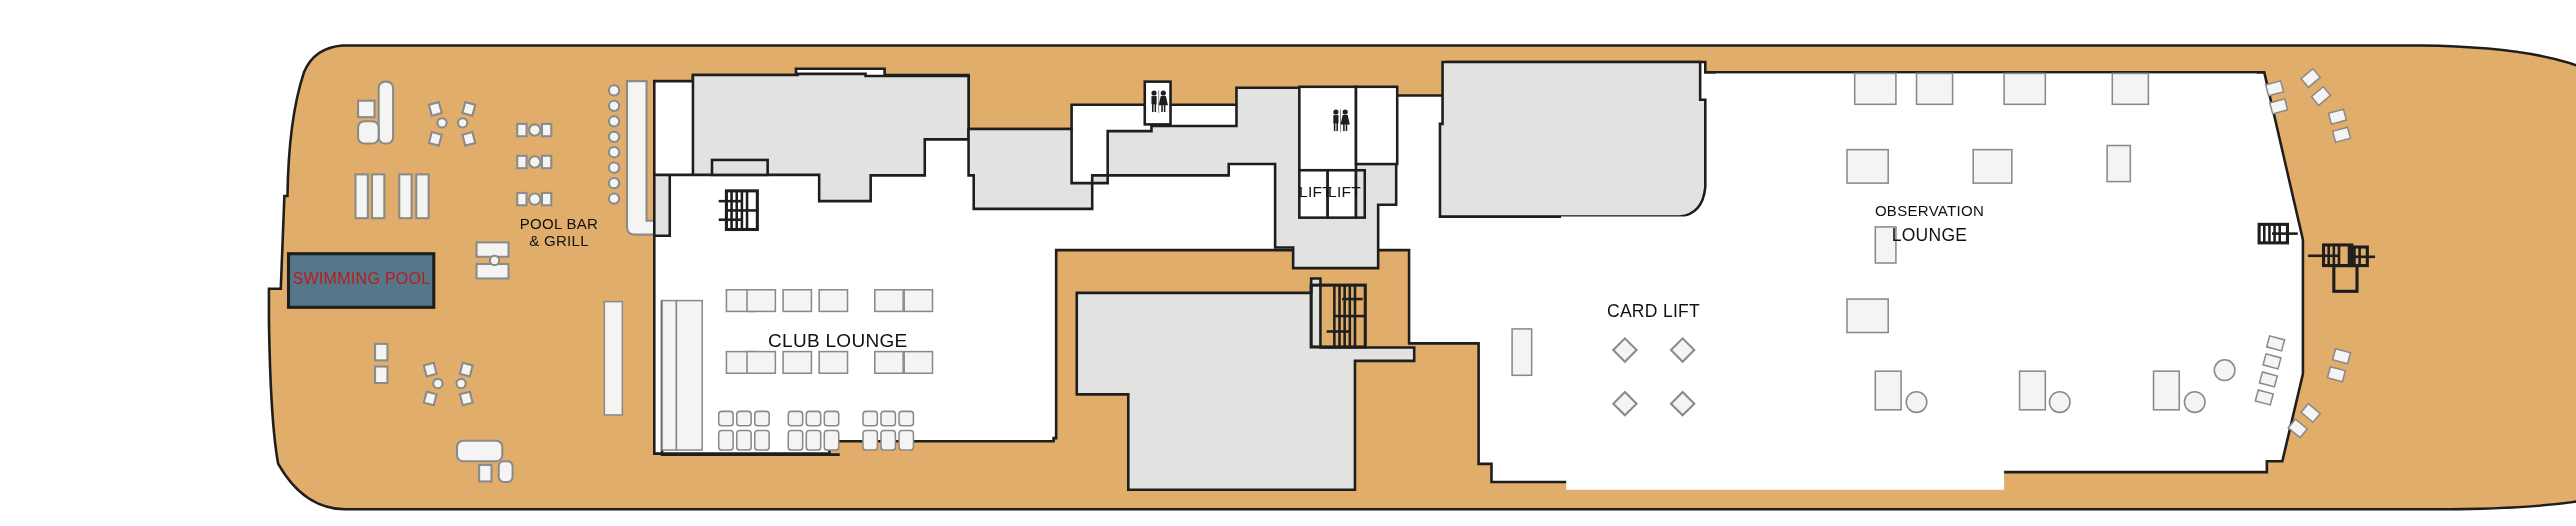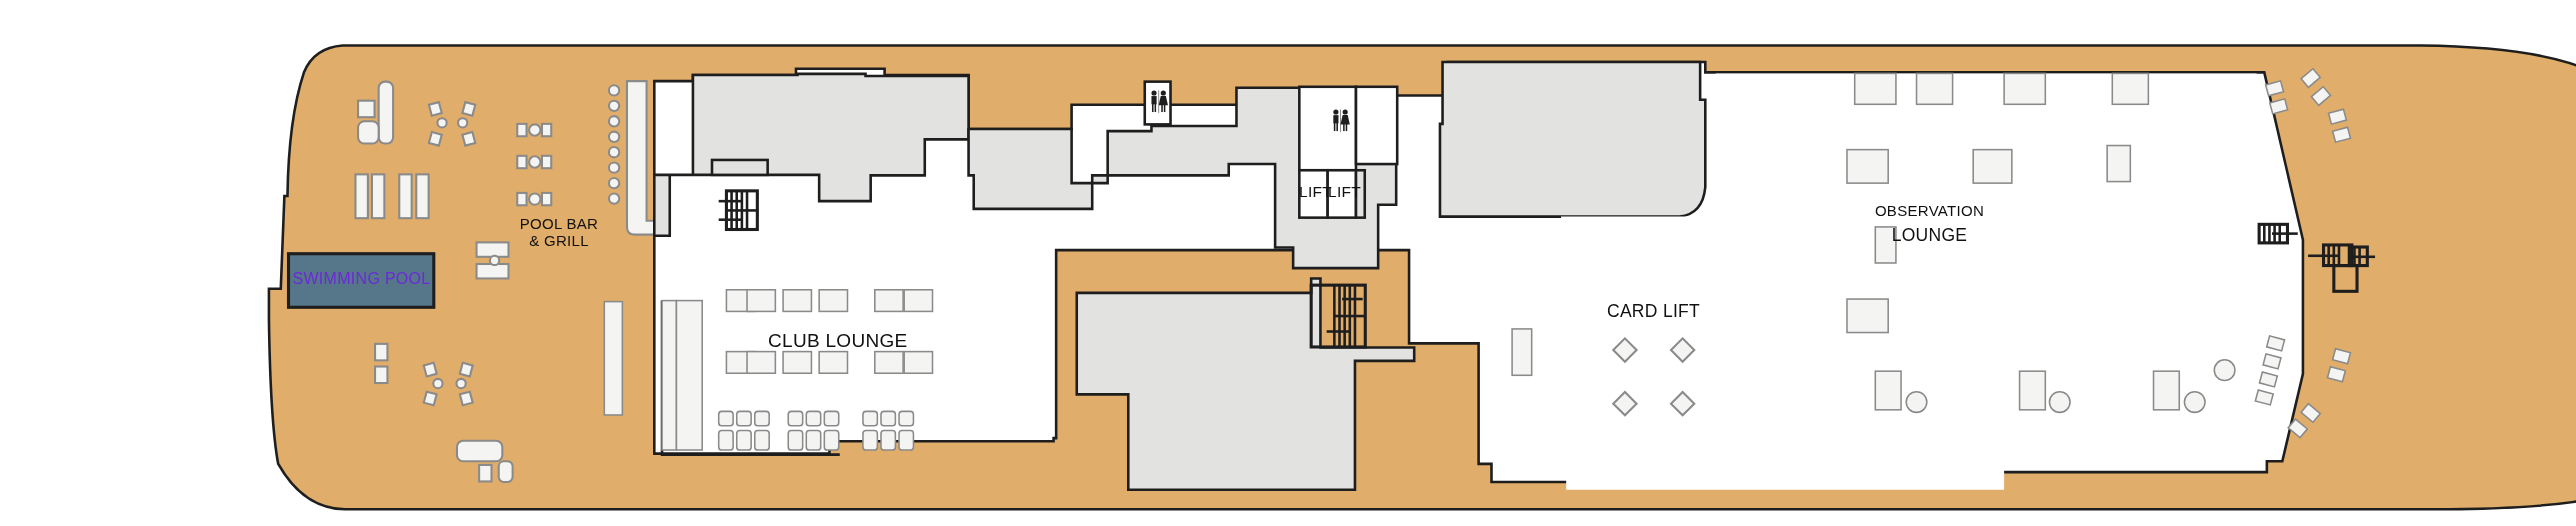--- a/index.html
+++ b/index.html
@@ -7,21 +7,21 @@
   #deckplan { position: absolute; left: 0; top: 0; width: 2848px; height: 527px; }
   .deck { fill: #e0ad6a; stroke: #1e1e1e; stroke-width: 5; }
   .service { fill: #e2e2e1; stroke: #1e1e1e; stroke-width: 5; }
   .room { fill: #ffffff; stroke: #1e1e1e; stroke-width: 5; }
   .pool { fill: #56778a; stroke: #1e1e1e; stroke-width: 6; }
   .furn { fill: #f4f4f3; stroke: #8a8a8a; stroke-width: 4; }
   .furn-thin { fill: #f4f4f3; stroke: #8a8a8a; stroke-width: 3; }
   .stair-line { stroke: #1e1e1e; stroke-width: 5; fill: none; }
   .stair-box { fill: none; stroke: #1e1e1e; stroke-width: 6; }
   .label { position: absolute; font-family: "Liberation Sans", sans-serif; color: #111; letter-spacing: 0.3px; text-align: center; line-height: 1.15; white-space: nowrap; }
-  .label-dark { color: #6d28d9; }
+  .label-dark { color: #b91c1c; }
 </style>
 </head>
 <body>
 
 <svg id="deckplan" viewBox="0 0 5528 1022" xmlns="http://www.w3.org/2000/svg">
 
   <path class="deck" d="M 665 88 L 4700 88 Q 5030 92 5100 190 Q 5160 270 5190 560 L 5190 760 Q 5175 900 5120 935 Q 5050 990 4700 988 L 670 988 Q 590 988 540 900 Q 525 820 522 620 L 522 560 L 545 560 L 552 380 L 558 380 Q 560 230 590 140 Q 610 92 665 88 Z"></path>
 
   <rect class="pool" x="560" y="492" width="282" height="104"></rect>
 

